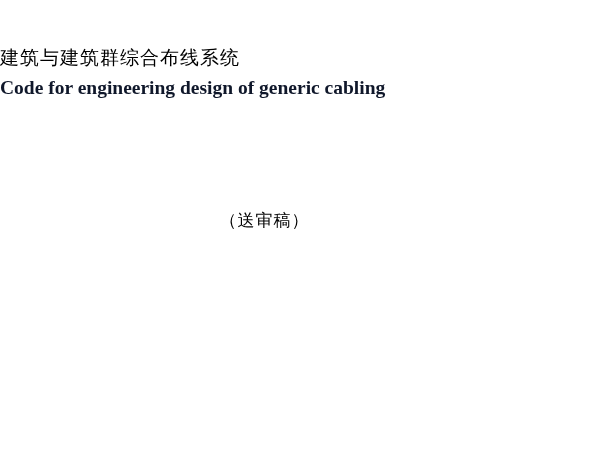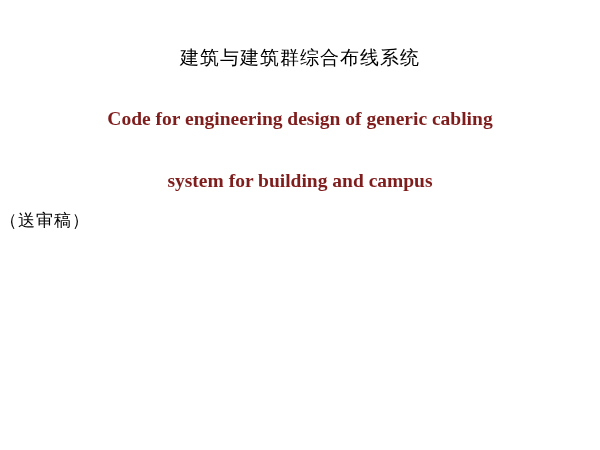--- a/index.html
+++ b/index.html
@@ -18,60 +18,58 @@
     position: relative;
     width: 600px;
     height: 450px;
     box-sizing: border-box;
   }
   .title-block {
     position: absolute;
     top: 42px;
     left: 0;
     width: 600px;
-    text-align: center;
+    text-align: left;
   }
   .line-cn {
     font-family: "DejaVu Sans", "Liberation Sans", sans-serif;
     font-size: 19px;
     line-height: 30px;
     letter-spacing: 1px;
     color: #000000;
   }
   .line-en {
     font-family: "Liberation Serif", serif;
     font-weight: bold;
     font-size: 19.5px;
     line-height: 31px;
-    color: #7f1d1d;
-    margin-top: 31px;
+    color: #0f172a;
   }
   .subtitle-block {
     position: absolute;
     top: 206px;
     left: 0;
     width: 529px;
-    text-align: left;
+    text-align: center;
   }
   .line-sub {
     font-family: "DejaVu Sans", "Liberation Sans", sans-serif;
     font-size: 17px;
     line-height: 28px;
     letter-spacing: 1px;
     color: #000000;
   }
 </style>
 </head>
 <body>
 
 <div class="slide">
 
   <div class="title-block">
     <div class="line-cn">建筑与建筑群综合布线系统</div>
     <div class="line-en">Code for engineering design of generic cabling</div>
-    <div class="line-en">system for building and campus</div>
   </div>
 
   <div class="subtitle-block">
     <div class="line-sub">（送审稿）</div>
   </div>
 
 </div>
 
 </body></html>

